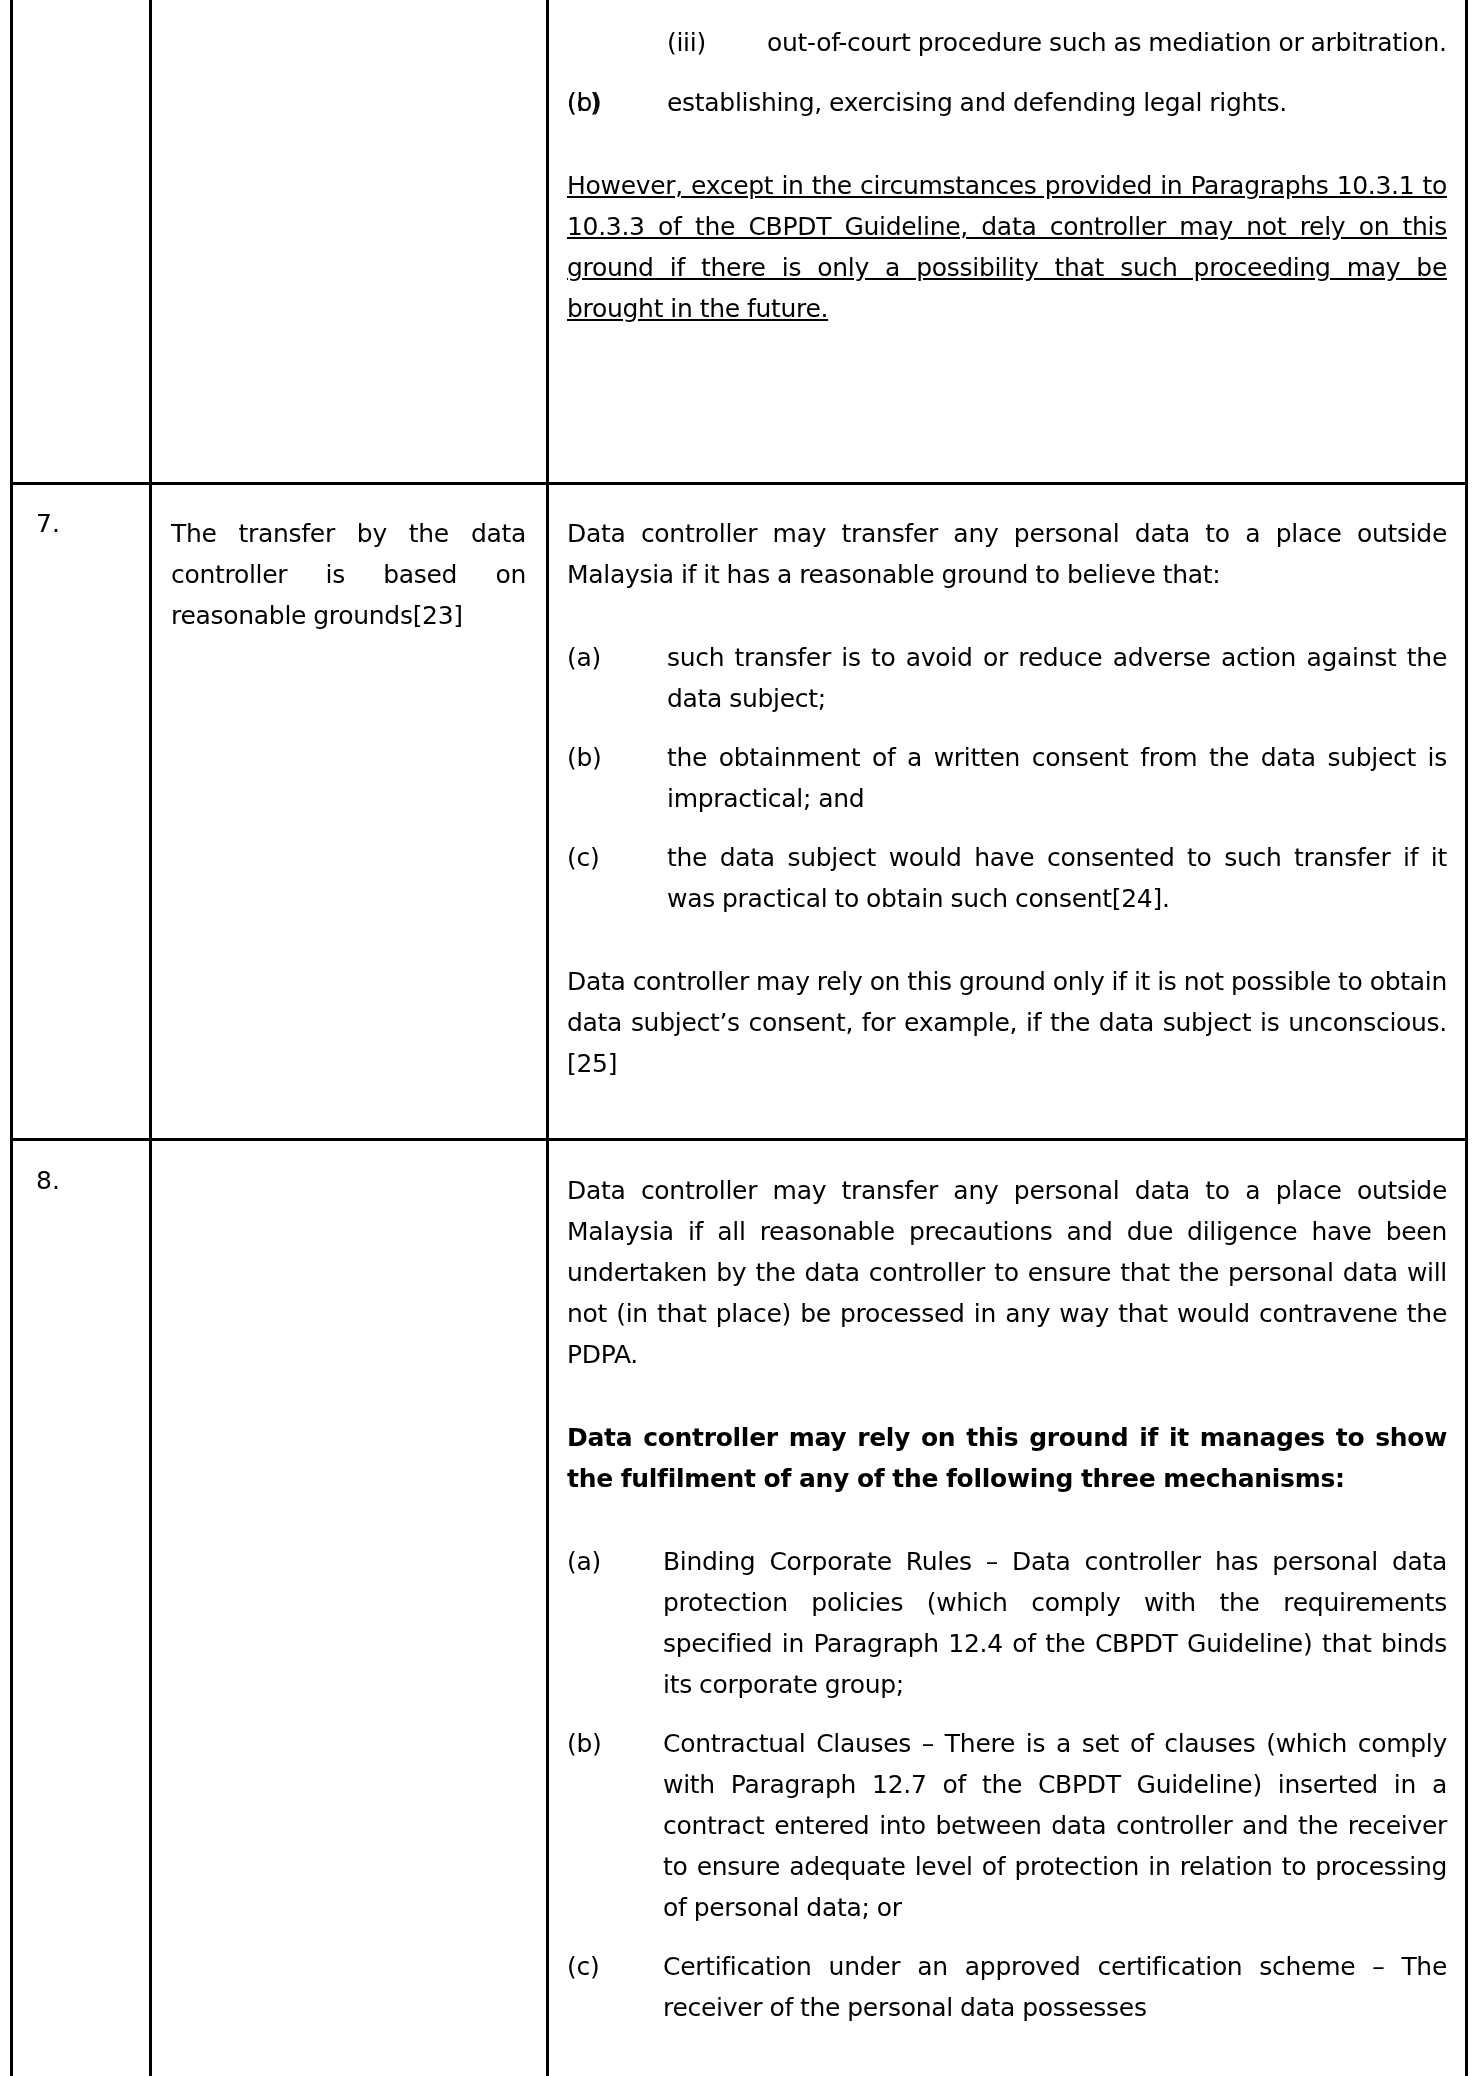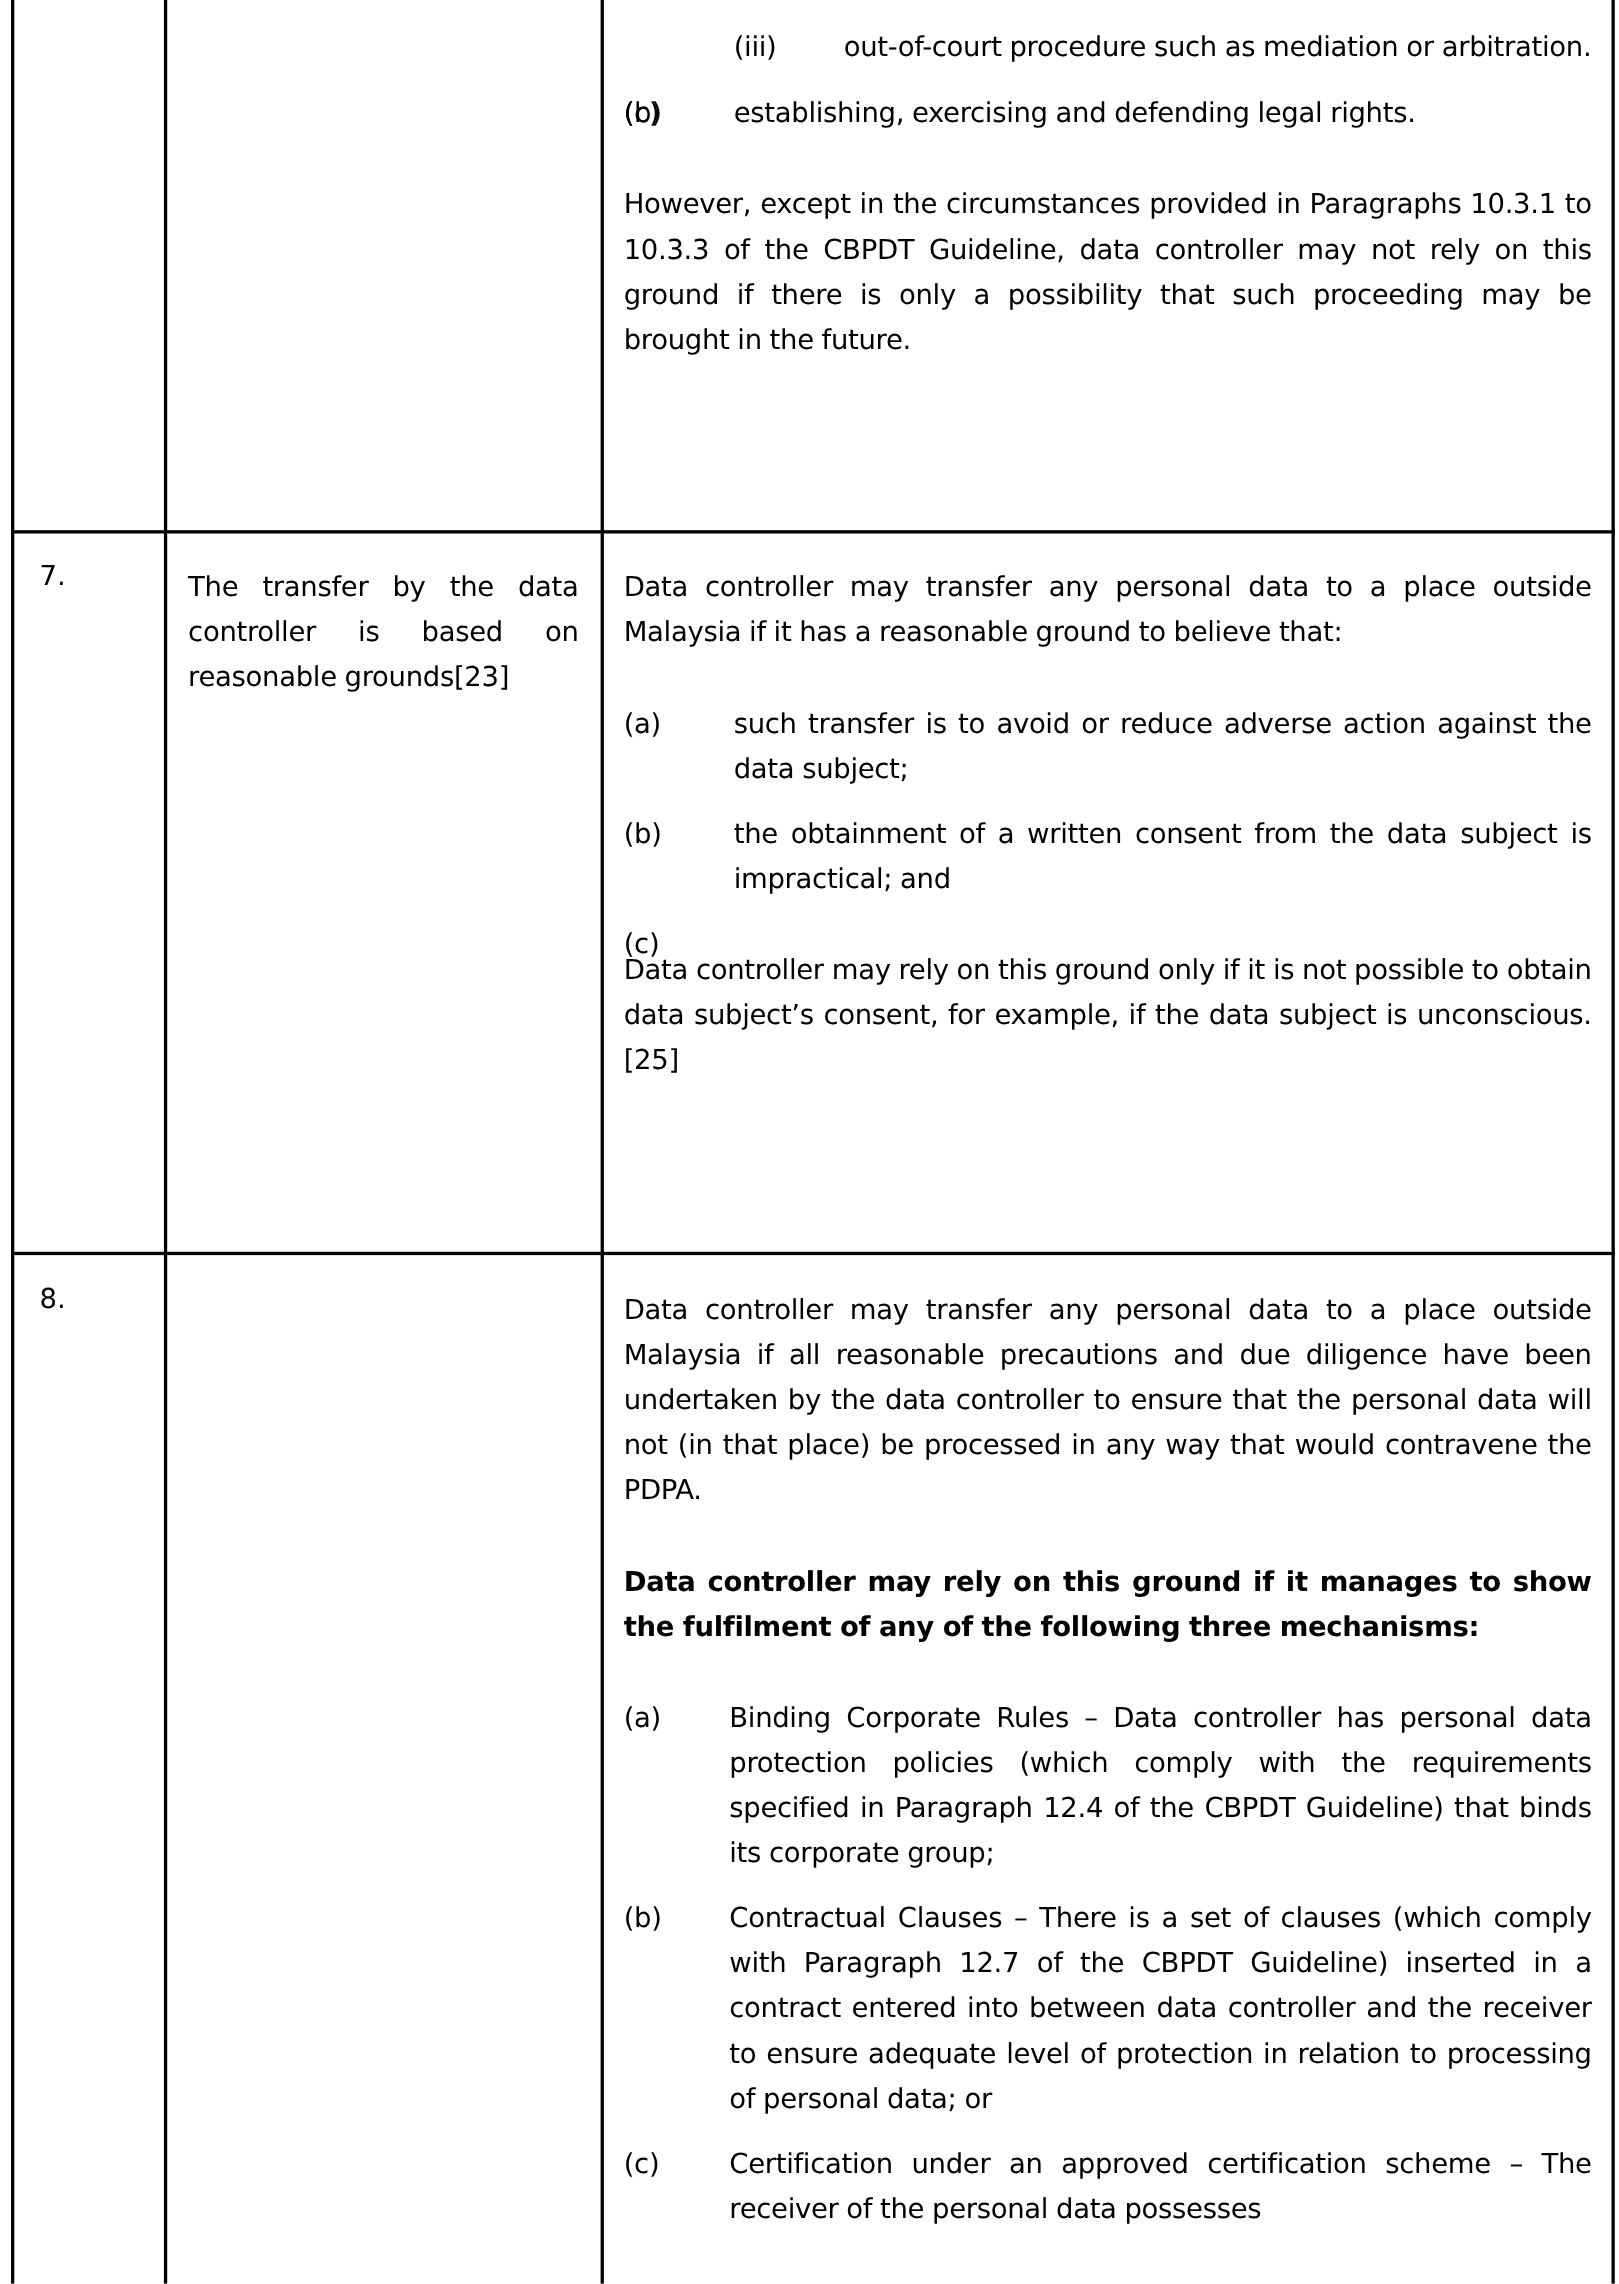--- a/index.html
+++ b/index.html
@@ -38,37 +38,38 @@
       <span class="lbl" style="left:100px;">(iii)</span>
       <span class="body">out-of-court procedure such as mediation or arbitration.</span>
     </div>
     <div class="item" style="padding-left:100px; margin-top:19px;">
       <span class="lbl">(b)</span>
     </div>
     <div class="item" style="padding-left:100px; margin-top:17px;">
       <span class="lbl">(c)</span>
       <span class="body">establishing, exercising and defending legal rights.</span>
     </div>
-    <p class="para" style="margin-top:42px;">However, except in the circumstances provided in Paragraphs 10.3.1 to 10.3.3 of the CBPDT Guideline, data controller may not rely on this ground if there is only a possibility that such proceeding may be brought in the future.</p>
+    <p class="para" style="margin-top:42px;text-decoration:underline;">However, except in the circumstances provided in Paragraphs 10.3.1 to 10.3.3 of the CBPDT Guideline, data controller may not rely on this ground if there is only a possibility that such proceeding may be brought in the future.</p>
   </div>
 
   <div class="cell num" style="left:36px; top:503px;">7.</div>
   <div class="cell txt" style="left:171px; top:503px; width:355px;">The transfer by the data controller is based on reasonable grounds[23]</div>
   <div class="cell txt" style="left:567px; top:503px; width:880px;">
     <p class="para">Data controller may transfer any personal data to a place outside Malaysia if it has a reasonable ground to believe that:</p>
     <div class="item" style="padding-left:100px; margin-top:42px;">
       <span class="lbl">(a)</span>
       <span class="body">such transfer is to avoid or reduce adverse action against the data subject;</span>
     </div>
     <div class="item" style="padding-left:100px; margin-top:18px;">
       <span class="lbl">(b)</span>
       <span class="body">the obtainment of a written consent from the data subject is impractical; and</span>
     </div>
     <div class="item" style="padding-left:100px; margin-top:18px;">
       <span class="lbl">(c)</span>
+      <span class="body">the data subject would have consented to such transfer if it was practical to obtain such consent[24].</span>
     </div>
     <p class="para" style="margin-top:42px;">Data controller may rely on this ground only if it is not possible to obtain data subject’s consent, for example, if the data subject is unconscious.[25]</p>
   </div>
 
   <div class="cell num" style="left:36px; top:1160px;">8.</div>
   <div class="cell txt" style="left:567px; top:1160px; width:880px;">
     <p class="para">Data controller may transfer any personal data to a place outside Malaysia if all reasonable precautions and due diligence have been undertaken by the data controller to ensure that the personal data will not (in that place) be processed in any way that would contravene the PDPA.</p>
     <p class="para" style="margin-top:42px;font-weight:bold;">Data controller may rely on this ground if it manages to show the fulfilment of any of the following three mechanisms:</p>
     <div class="item" style="padding-left:96px; margin-top:42px;">
       <span class="lbl">(a)</span>

